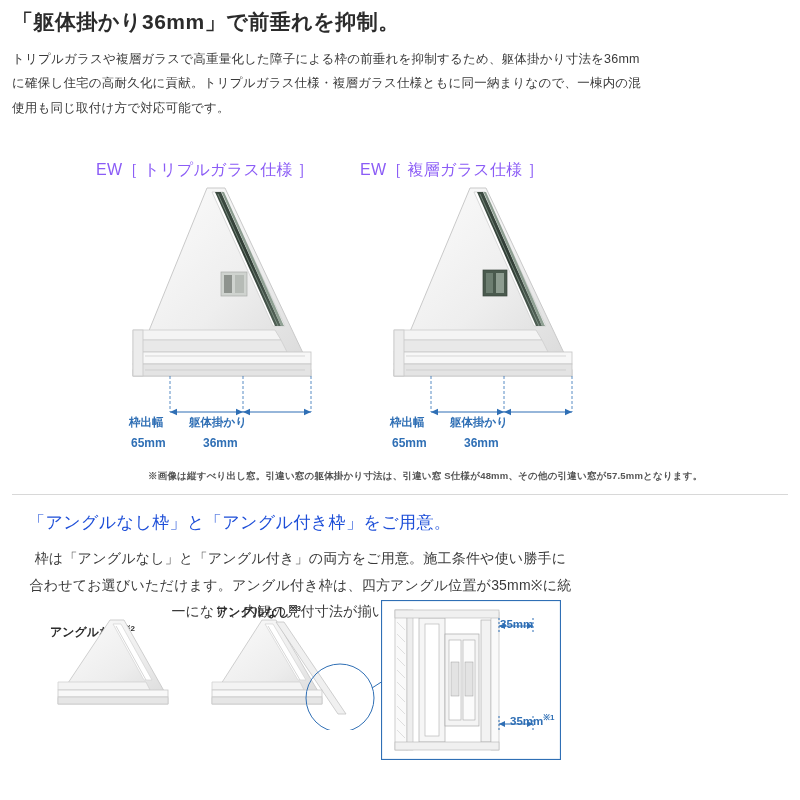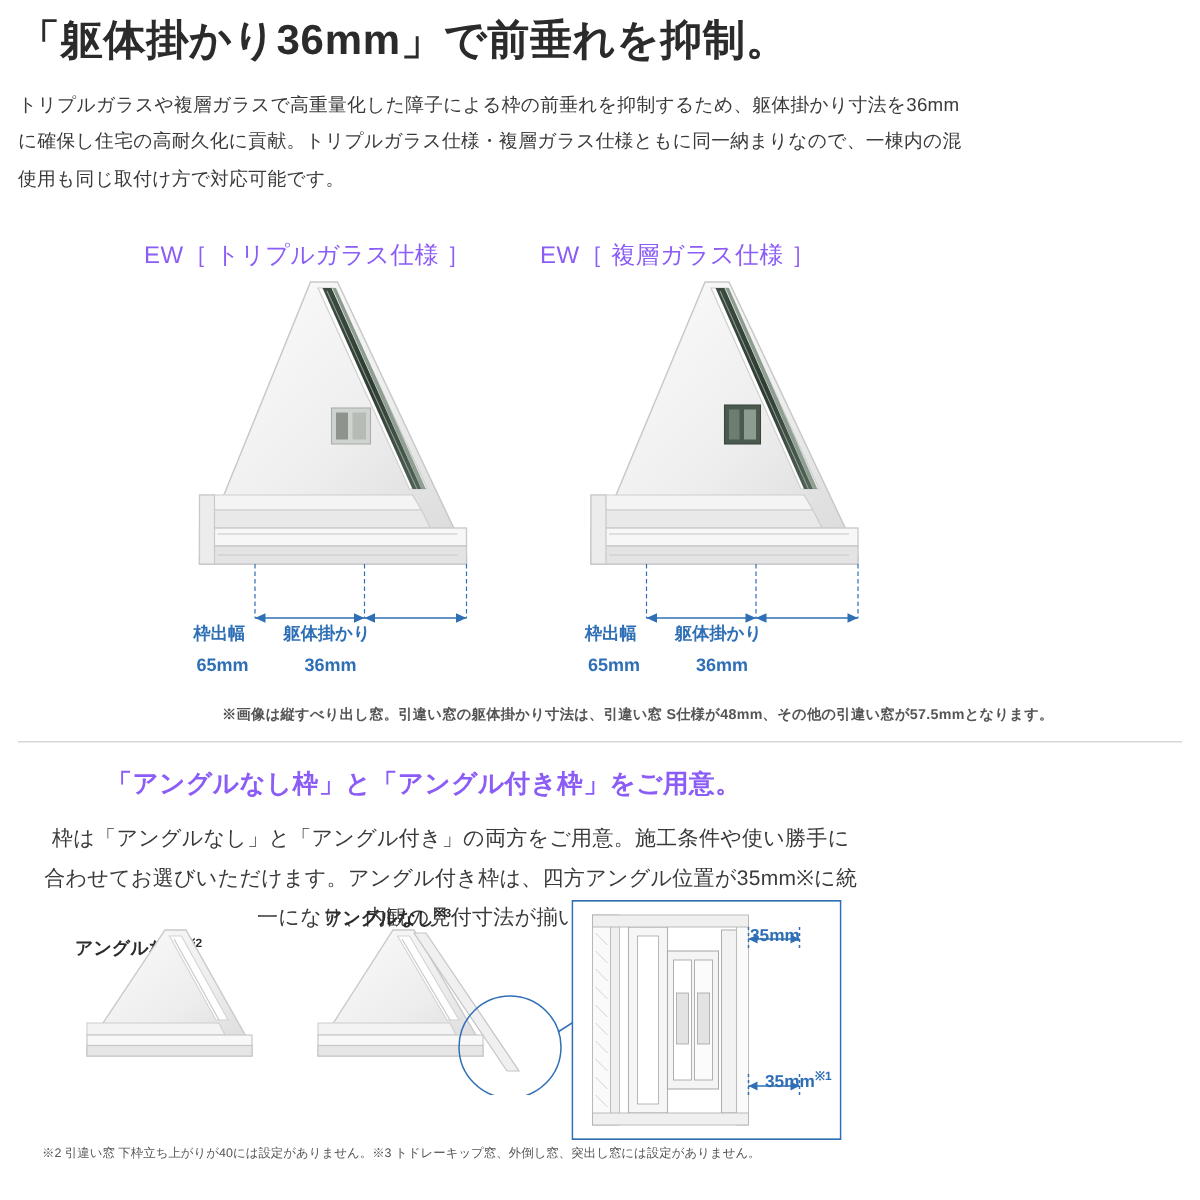--- a/index.html
+++ b/index.html
@@ -9,25 +9,25 @@
     background: #ffffff;
     font-family: "Liberation Sans", sans-serif;
     color: #333;
   }
   .page { position: relative; width: 800px; height: 800px; overflow: hidden; }
 
   
   .sec1 { position: absolute; left: 0; top: 0; width: 800px; }
   .h1 {
     position: absolute; left: 12px; top: 8px;
-    font-size: 28px; font-weight: bold; letter-spacing: 0.5px;
+    font-size: 21px; font-weight: bold; letter-spacing: 0.5px;
     color: #2b2b2b;
   }
   .lead {
-    position: absolute; left: 12px; top: 58px; width: 640px;
+    position: absolute; left: 12px; top: 47px; width: 640px;
     font-size: 12.5px; line-height: 1.95; color: #3a3a3a;
     letter-spacing: 0.2px;
   }
 
   
   .cap {
     position: absolute; font-size: 16px; font-weight: normal; color: #8b5cf6;
     letter-spacing: 0.3px;
   }
 
@@ -39,21 +39,21 @@
   }
 
   
   .divider {
     position: absolute; left: 12px; width: 776px; height: 1px; background: #d8d8d8;
   }
 
   
   .h2 {
     position: absolute; left: 28px; top: 511px;
-    font-size: 17px; font-weight: bold; color: #8b5cf6; letter-spacing: 0.4px; margin-left: 43px;
+    font-size: 17px; font-weight: normal; color: #1d4ed8; letter-spacing: 0.4px;
   }
   .lead2 {
     position: absolute; left: 28px; top: 545px; width: 545px;
     font-size: 14px; line-height: 1.9; color: #3a3a3a; letter-spacing: 0.2px; text-align: center;
   }
   .cap2 {
     position: absolute; font-size: 12px; font-weight: bold; color: #2b2b2b;
   }
   .sup { font-size: 8px; vertical-align: super; }
 
@@ -304,17 +304,16 @@
         </g>
       </svg>
     </div>
 
     <div style="position:absolute; left:500px; top:618px; font-size:11.5px; font-weight:bold; color:#2f6fb5;">35mm</div>
     <div style="position:absolute; left:498px; top:711px; font-size:11.5px; font-weight:bold; color:#2f6fb5;padding-left:12px;">
       <span>35mm</span><span style="font-size:8px; vertical-align:super;">※1</span>
     </div>
 
     <div class="footnotes">
-      <div>※2 引違い窓 下枠立ち上がりが40には設定がありません。※3 トドレーキップ窓、外倒し窓、突出し窓には設定がありません。</div>
     </div>
   </div>
 
 </div>
 
 </body></html>

